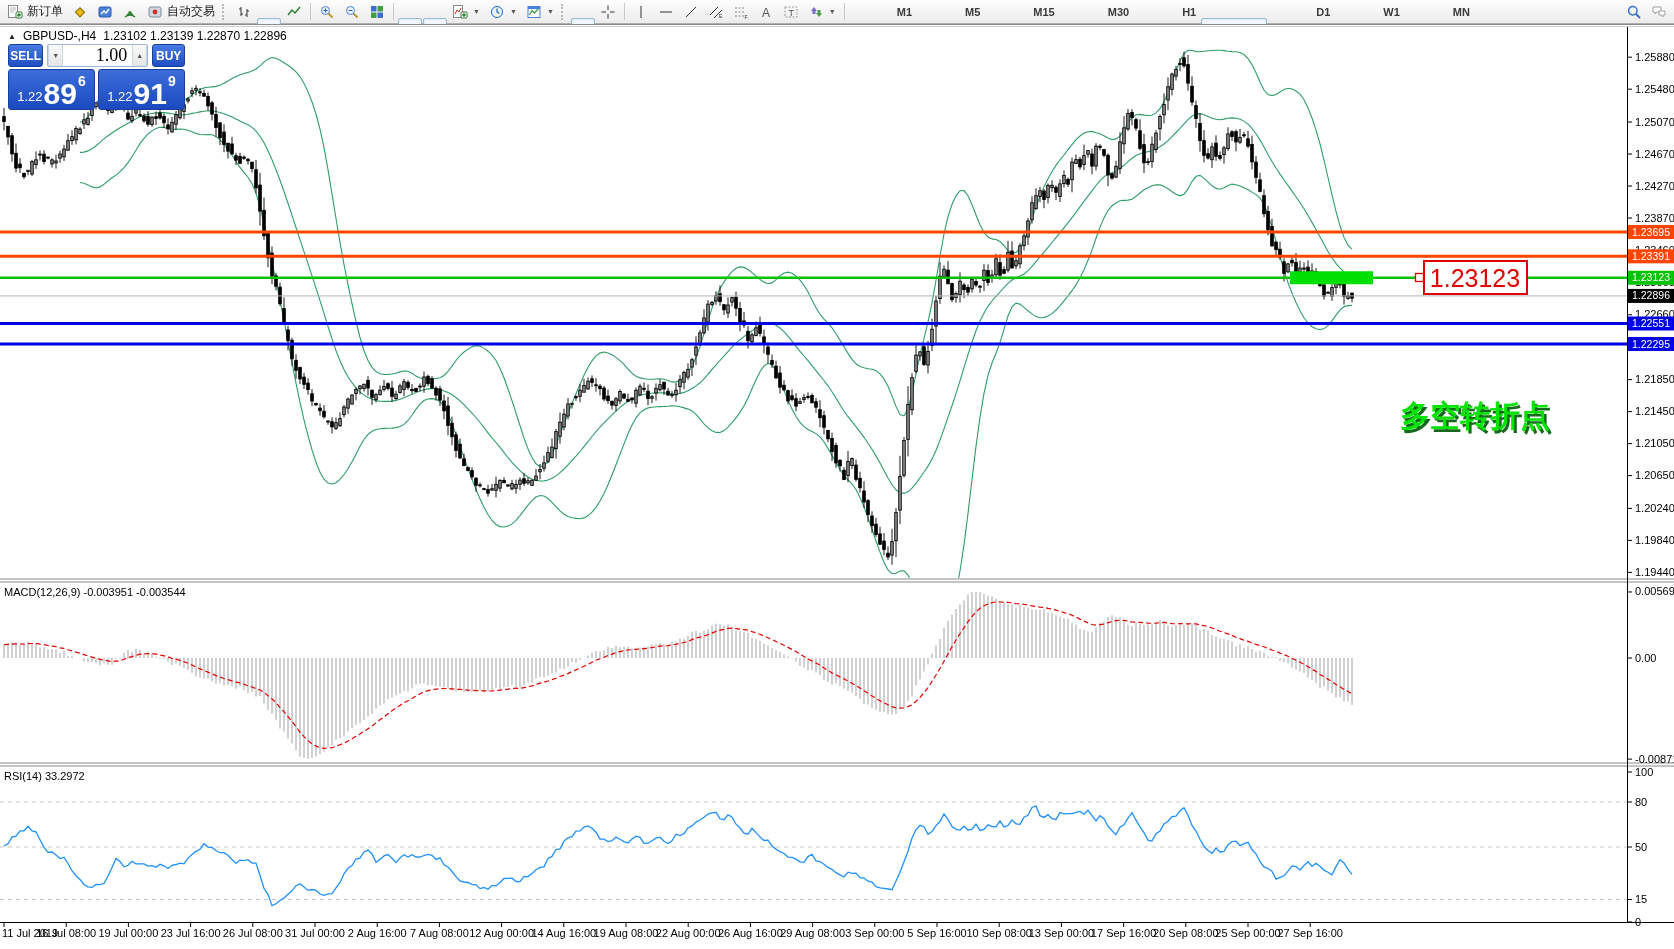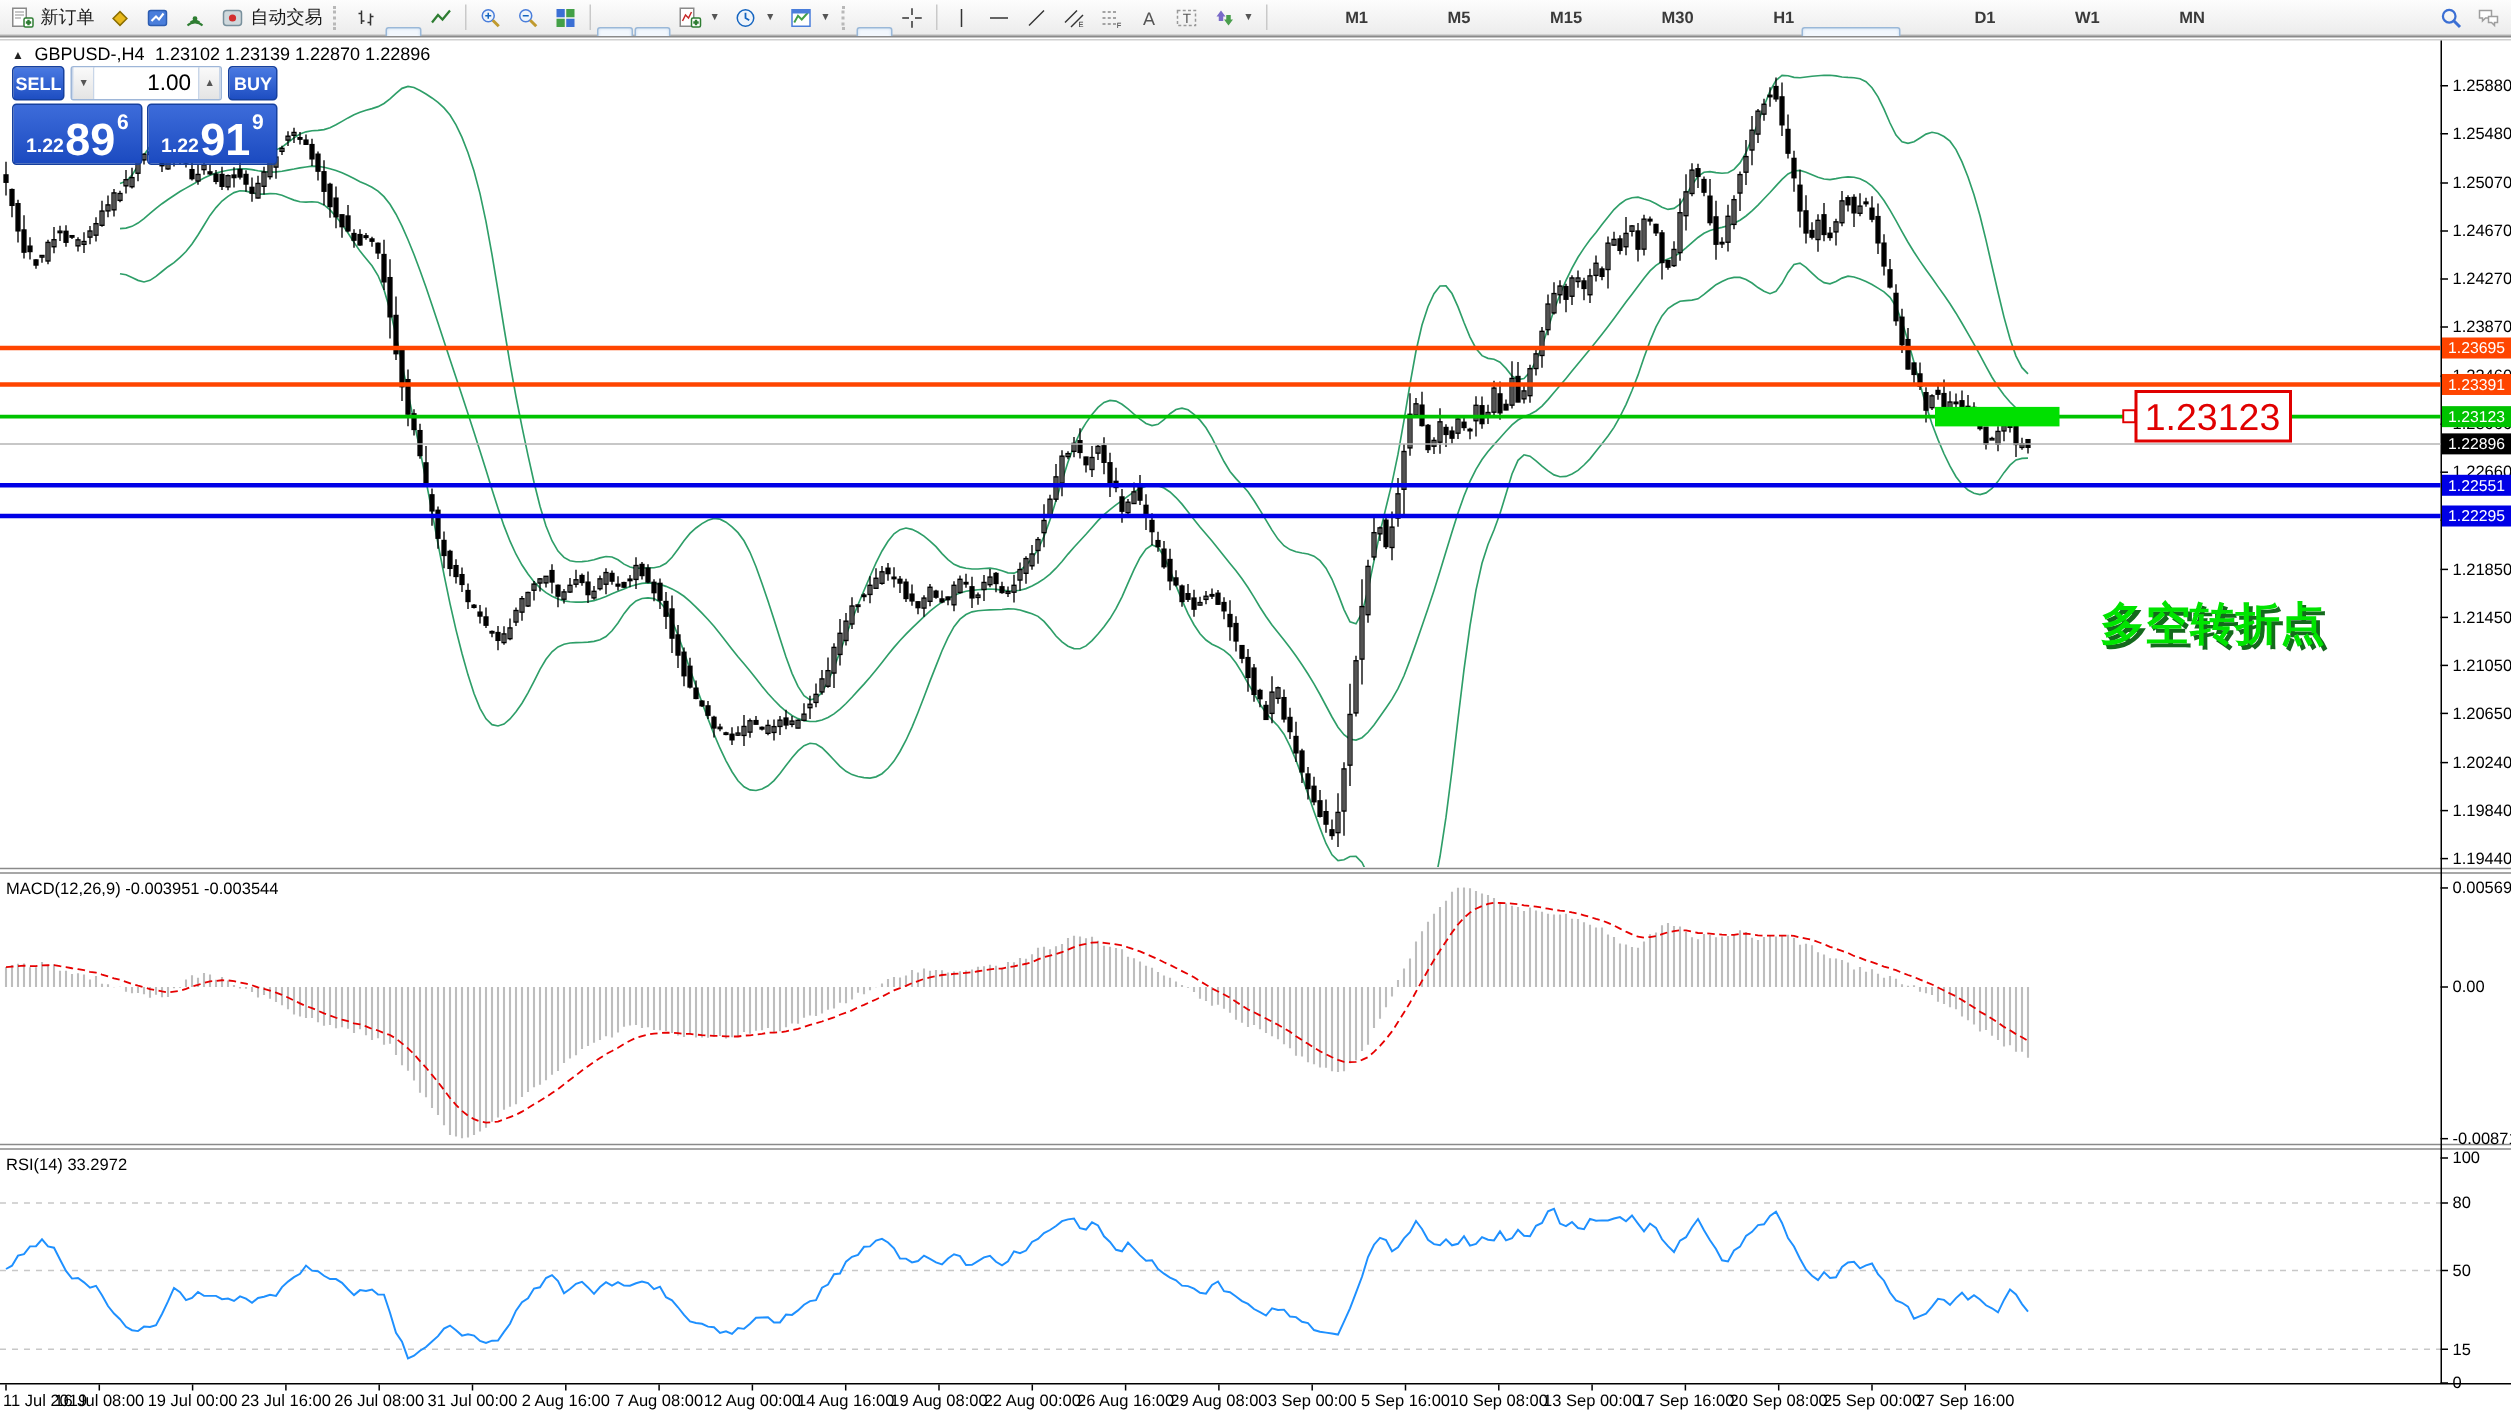--- a/index.html
+++ b/index.html
@@ -29,26 +29,26 @@
   
   .trade-panel{position:absolute;left:8px;top:20px;width:177px;z-index:6;}
   .tp-row1{display:flex;height:23px;}
   .btn-trade{background:linear-gradient(#4a7ae2,#1e4ec2);color:#fff;font-size:12px;font-weight:700;
     border:1px solid #16409e;border-radius:3px;display:flex;align-items:center;justify-content:center;}
   .btn-sell{width:51px;}
   .btn-buy{width:47px;}
   .vol-wrap{display:flex;margin:0 4px;border:1px solid #9eb6d8;background:#fff;border-radius:2px;flex:1;}
   .vol-btn{width:15px;background:linear-gradient(#fafafa,#e4e4e4);color:#555;font-size:7px;
     display:flex;align-items:center;justify-content:center;border:0;border-left:1px solid #c9d6e8;border-right:1px solid #c9d6e8;}
-  .vol-input{width:62px;border:0;outline:none;text-align:right;font-size:15px;color:#000;padding-right:5px;flex:1;
-    font-family:Liberation Sans, sans-serif;}
+  .vol-input{width:62px;border:0;outline:none;text-align:right;font-size:18px;color:#000;padding-right:5px;flex:1;
+    font-family:Liberation Serif, serif;}
   .tp-row2{display:flex;gap:3px;margin-top:2px;}
   .price-box{flex:1;height:35px;background:linear-gradient(#3d6cda,#1b4ac0);border:1px solid #16409e;
     border-radius:3px;color:#fff;display:flex;align-items:flex-end;justify-content:center;padding:1px 4px 3px;}
-  .pb-prefix{font-size:13px;font-weight:700;margin-bottom:2px;}
+  .pb-prefix{font-size:13px;font-weight:400;margin-bottom:2px;}
   .pb-big{font-size:30px;font-weight:700;line-height:25px;margin:0 1px;}
   .pb-sup{font-size:14px;font-weight:700;align-self:flex-start;margin-top:2px;}
   .icon16{width:16px;height:16px;display:block;}
 </style>
 </head>
 <body>
 
 <div class="toolbar">
   <button class="tbtn">
     <svg class="icon16" viewBox="0 0 16 16">

